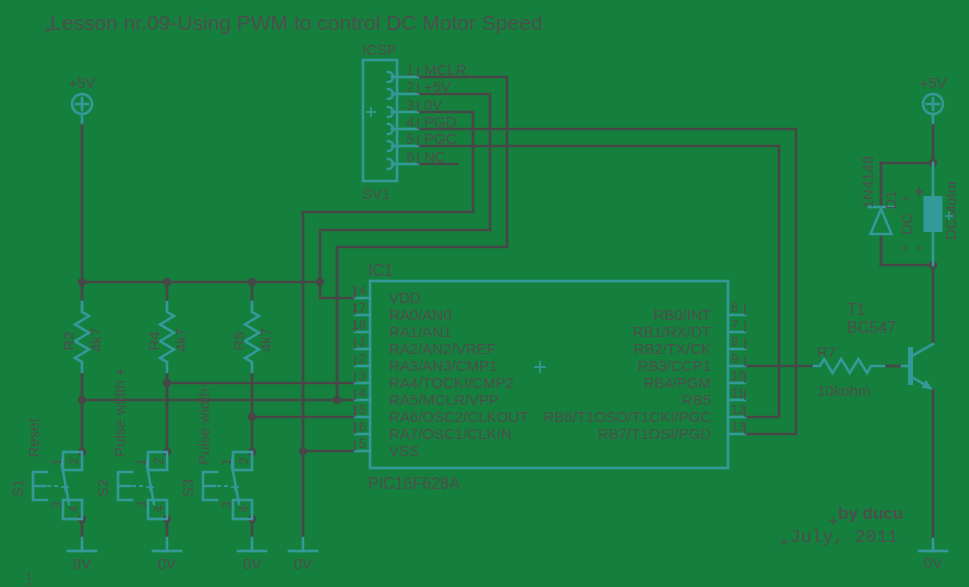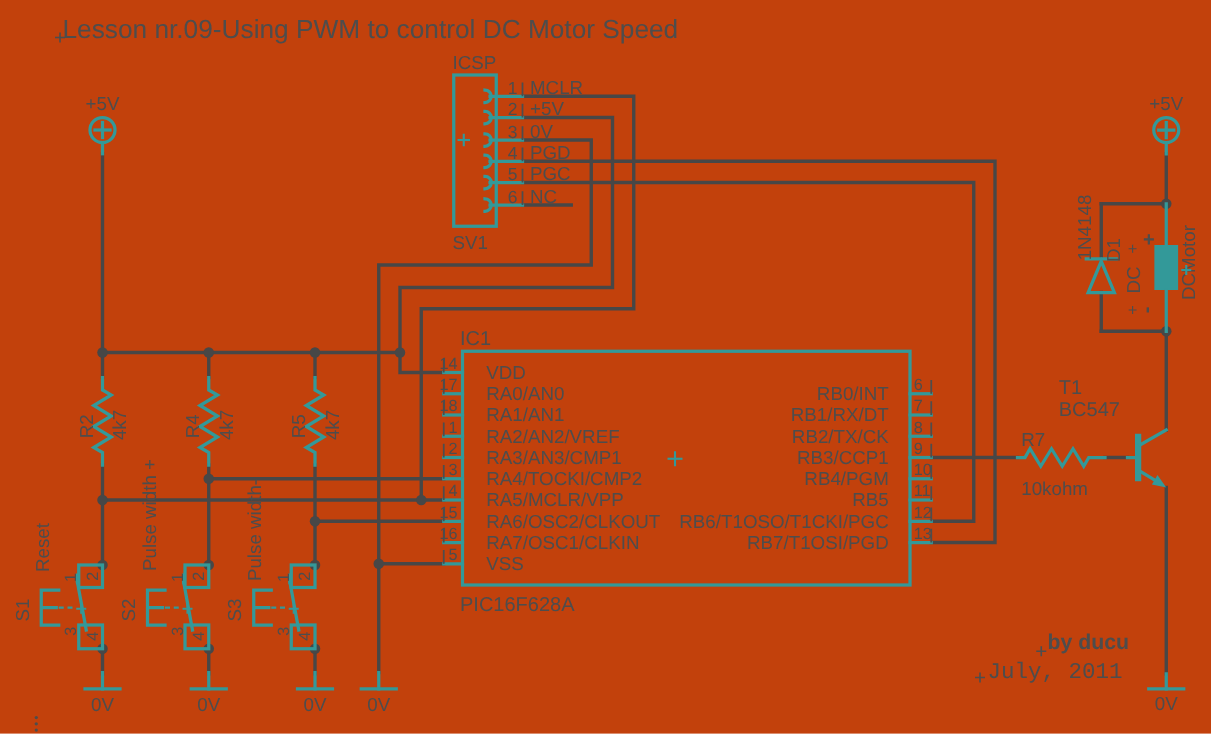--- a/index.html
+++ b/index.html
@@ -1,16 +1,16 @@
 <!DOCTYPE html>
 <html><head>
 <meta charset="utf-8">
 <style>
   html,body{margin:0;padding:0;background:#ffffff;}
-  .stage{position:relative;width:969px;height:587px;background:#c2410c;overflow:hidden;}
+  .stage{position:relative;width:969px;height:587px;background:#15803d;overflow:hidden;}
   svg text{font-family:"Liberation Sans",sans-serif;fill:#4d4d4d;}
   .t13{font-size:13px;} .t14{font-size:14px;} .t15{font-size:15px;}
   .t16{font-size:16px;} .t21{font-size:21px;}
   .mono{font-family:"Liberation Mono",monospace;font-size:18px;}
   .bold{font-weight:700;font-size:17px;}
   .wire{stroke:#474747;stroke-width:2.7;fill:none;stroke-linecap:square;}
   .teal{stroke:#339999;stroke-width:2.6;fill:none;stroke-linecap:square;}
   .tealfill{fill:#339999;stroke:none;}
   .dot{fill:#474747;stroke:none;}
   .tick{stroke:#4d4d4d;stroke-width:1.4;}

